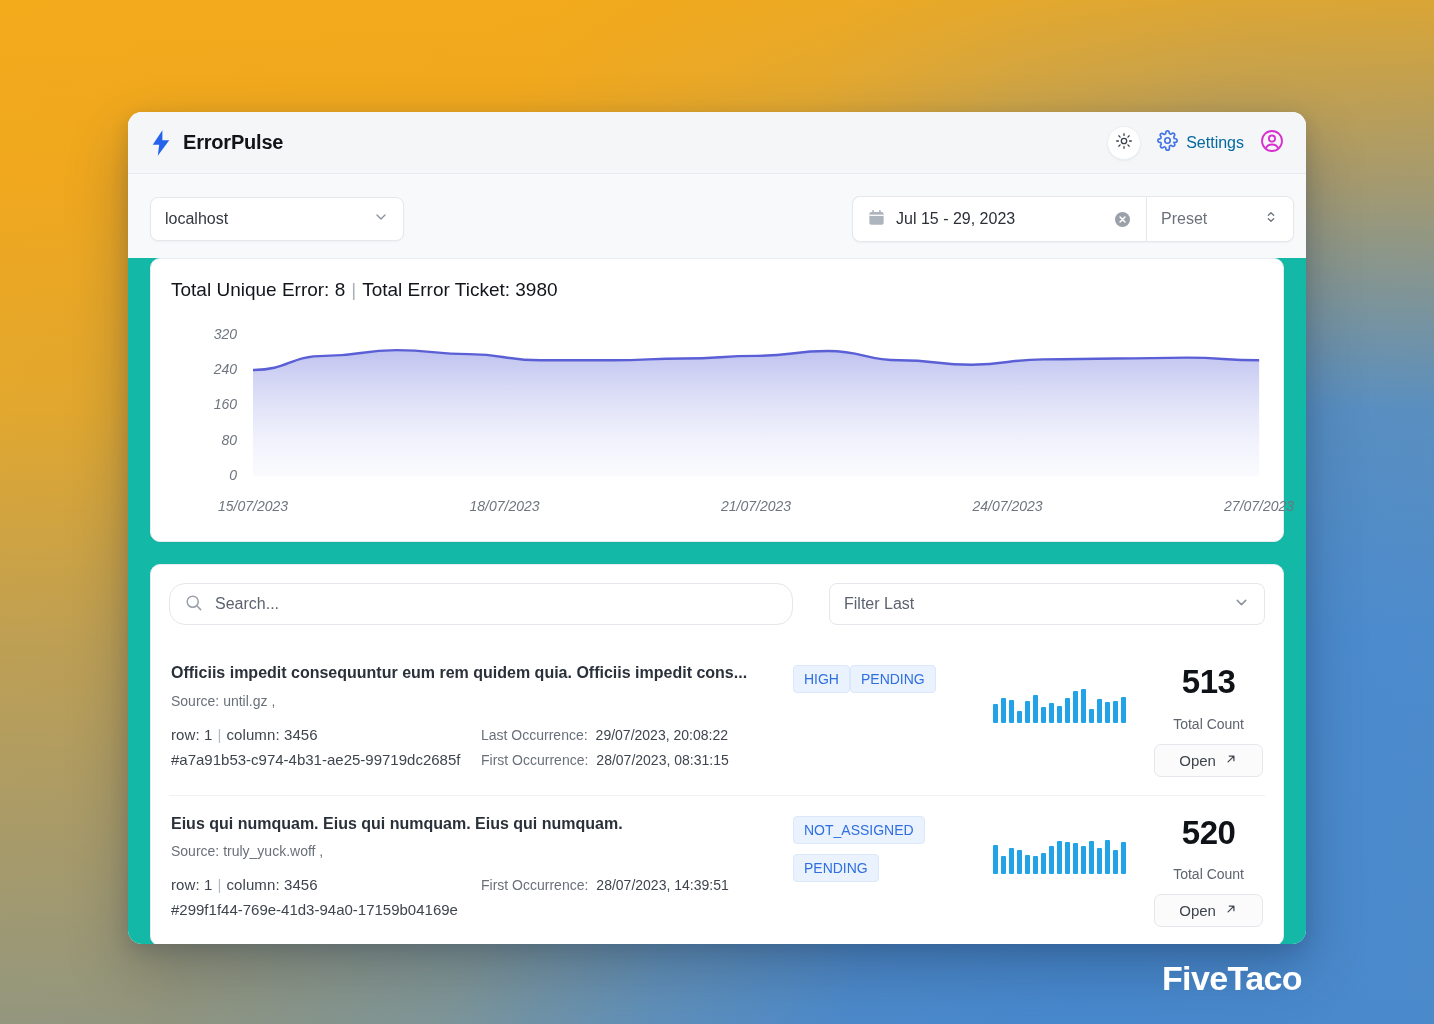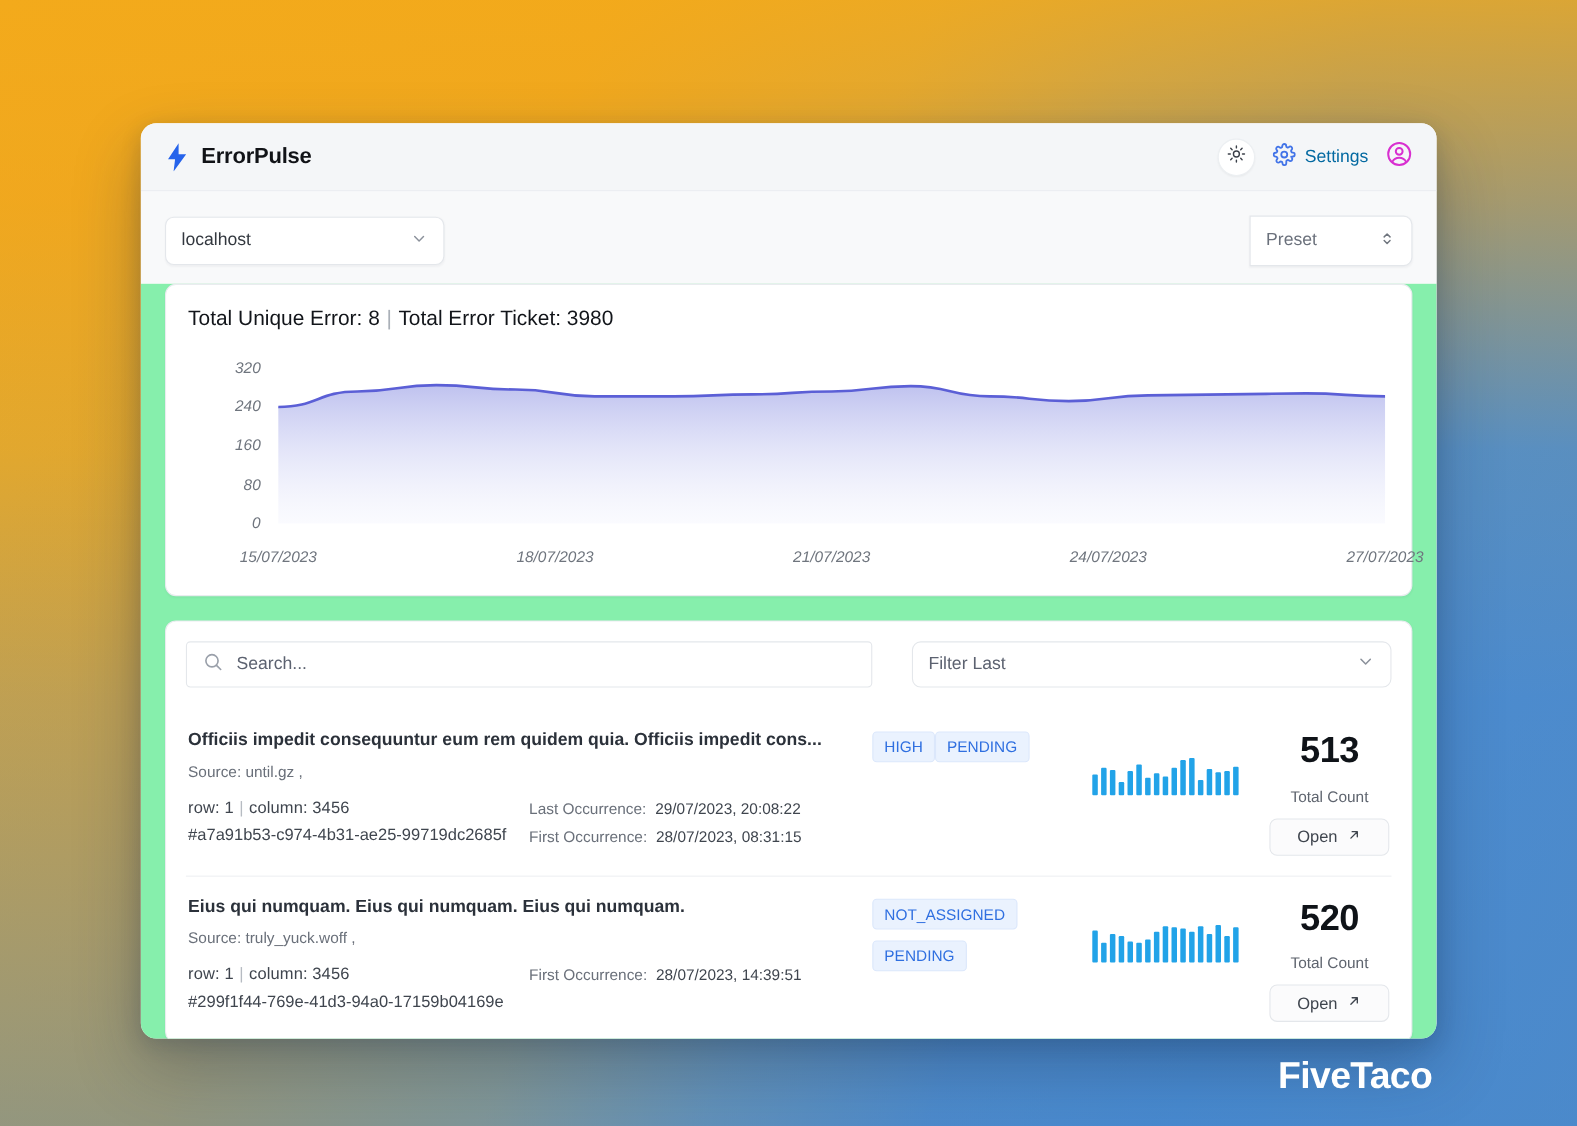--- a/index.html
+++ b/index.html
@@ -55,21 +55,21 @@
     width:34px; height:34px; border-radius:50%; background:#ffffff;
     border:1px solid #eceff2; display:flex; align-items:center; justify-content:center;
     box-shadow:0 1px 2px rgba(0,0,0,0.05); cursor:pointer;
   }
   .settings-link { display:flex; align-items:center; gap:8px; cursor:pointer; }
   .settings-label { color:#0369a1; font-size:16px; }
   .avatar-btn { display:flex; align-items:center; cursor:pointer; }
 
   
   .filterbar {
-    padding:22px 22px 16px 22px; background:#f8f9fa;
+    padding:22px 12px 16px 22px; background:#f8f9fa;
     display:flex; align-items:center; justify-content:space-between;
   }
   .host-select {
     width:254px; height:44px; background:#fff; border:1px solid #e4e7eb;
     border-radius:8px; display:flex; align-items:center; justify-content:space-between;
     padding:0 14px; font-size:16px; color:#33383f; cursor:pointer;
     box-shadow:0 1px 2px rgba(16,24,40,0.04);
   }
   .daterow { display:flex; align-items:stretch; }
   .datebox {
@@ -82,35 +82,35 @@
   .clear-btn { cursor:pointer; display:flex; }
   .presetbox {
     width:148px; height:46px; background:#fff; border:1px solid #e4e7eb;
     border-radius:0 8px 8px 0; display:flex; align-items:center;
     justify-content:space-between; padding:0 14px; cursor:pointer;
     box-shadow:0 1px 2px rgba(16,24,40,0.04);
   }
   .preset-text { font-size:16px; color:#6b717c; }
 
   
-  .body-area { background:#86efac; padding:0 22px 0 22px; }
+  .body-area { background:#14b8a6; padding:0 22px 0 22px; }
   .card {
     background:#fff; border:1px solid #e9ecef; border-radius:10px;
     box-shadow:0 1px 2px rgba(16,24,40,0.04);
   }
   .chart-card { padding:20px 18px 14px 18px; margin-bottom:22px; }
   .chart-title { font-size:19px; color:#12151a; margin:0 0 8px 2px; }
   .chart-title .sep { color:#aab0b8; padding:0 6px; }
   .chart-wrap { position:relative; height:218px; }
 
   
   .list-card { padding:18px 18px 0 18px; }
   .list-controls { display:flex; gap:36px; margin-bottom:20px; }
   .search-field {
-    flex:1; height:42px; border:1px solid #e4e7eb; border-radius:4px;
+    flex:1; height:42px; border:1px solid #e4e7eb; border-radius:16px;
     display:flex; align-items:center; gap:12px; padding:0 14px; background:#fff;
   }
   .search-input {
     border:none; outline:none; font-size:16px; color:#4a5059; width:100%;
     font-family:inherit; background:transparent;
   }
   .search-input::placeholder { color:#5c6270; }
   .badge-select {
     width:436px; height:42px; border:1px solid #e4e7eb; border-radius:8px;
     display:flex; align-items:center; justify-content:space-between;
@@ -211,20 +211,37 @@
     <div class="host-select">
       <span>localhost</span>
       <span>
         <svg width="16" height="16" viewBox="0 0 24 24" fill="none" stroke="#8b919b" stroke-width="2" stroke-linecap="round" stroke-linejoin="round">
             <path d="M6 9l6 6 6-6"></path>
           </svg>
       </span>
     </div>
 
     <div class="daterow">
+      <div class="datebox">
+        <span>
+          <svg width="19" height="19" viewBox="0 0 24 24" fill="#aeb4bd">
+            <rect x="3" y="5" width="18" height="16" rx="2.2"></rect>
+            <rect x="3" y="8.4" width="18" height="1.6" fill="#ffffff"></rect>
+            <rect x="6.6" y="2.6" width="2.2" height="4" rx="1" fill="#aeb4bd"></rect>
+            <rect x="15.2" y="2.6" width="2.2" height="4" rx="1" fill="#aeb4bd"></rect>
+          </svg>
+        </span>
+        <span class="date-text">Jul 15 - 29, 2023</span>
+        <span class="clear-btn">
+          <svg width="19" height="19" viewBox="0 0 24 24">
+            <circle cx="12" cy="12" r="9.5" fill="#9ba1aa"></circle>
+            <path d="M8.9 8.9l6.2 6.2M15.1 8.9l-6.2 6.2" stroke="#ffffff" stroke-width="1.9" stroke-linecap="round"></path>
+          </svg>
+        </span>
+      </div>
       <div class="presetbox">
         <span class="preset-text">Preset</span>
         <span>
           <svg width="16" height="16" viewBox="0 0 24 24" fill="none" stroke="#6f757e" stroke-width="2" stroke-linecap="round" stroke-linejoin="round">
               <path d="M8 9.5l4-4 4 4M8 14.5l4 4 4-4"></path>
             </svg>
         </span>
       </div>
     </div>
   </div>

